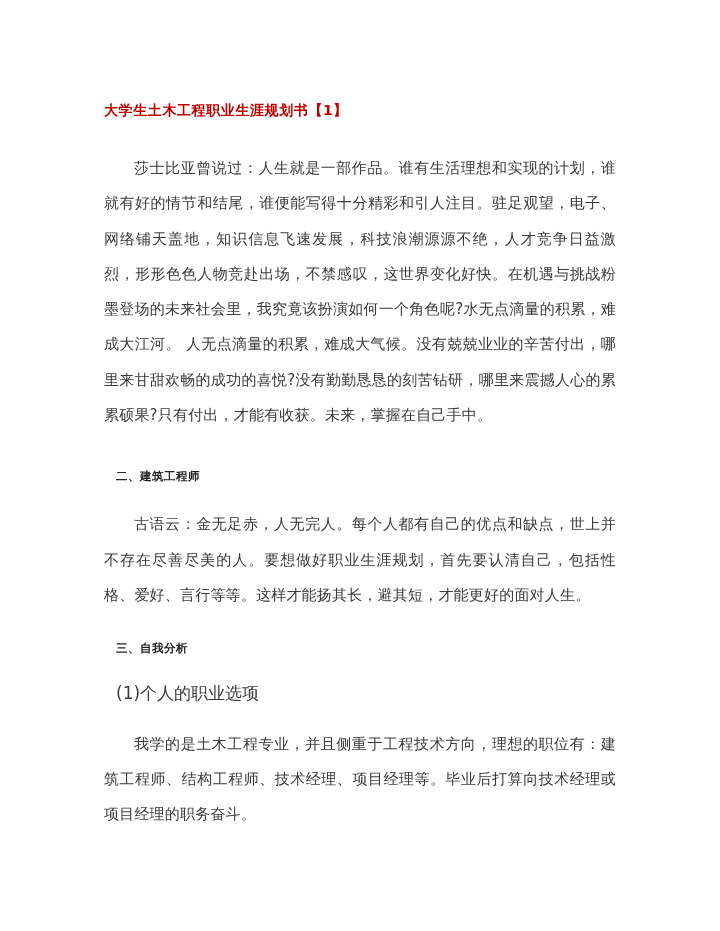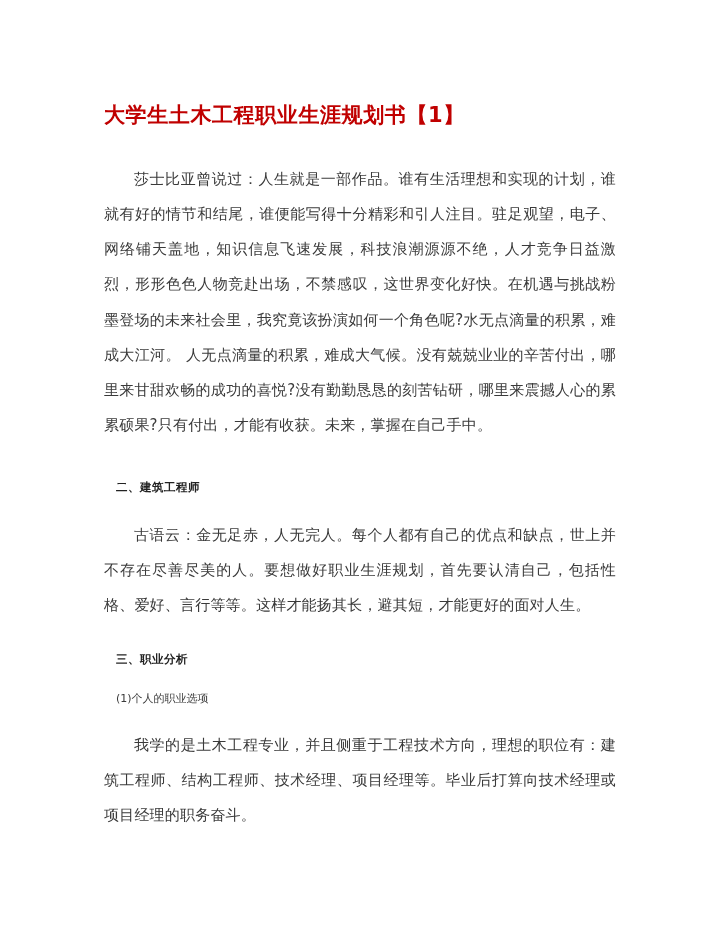--- a/index.html
+++ b/index.html
@@ -16,38 +16,38 @@
   }
   .page {
     position: relative;
     width: 720px;
     height: 931px;
     background: #ffffff;
     box-sizing: border-box;
     padding: 100px 104px 0 104px;
   }
   .doc-title {
-    font-size: 21px;
+    font-size: 14px;
     font-weight: bold;
     color: #c00000;
     letter-spacing: 0.6px;
     margin: 0 0 30px 0;
     line-height: 1.5;
   }
   .section-heading {
     font-size: 11.5px;
     font-weight: bold;
     color: #222222;
     letter-spacing: 0.5px;
     margin: 0 0 22px 0;
     padding-left: 12px;
     line-height: 1.6;
   }
   .sub-heading {
-    font-size: 11px;
+    font-size: 17px;
     color: #3a3a3a;
     margin: 16px 0 20px 0;
     padding-left: 12px;
     line-height: 1.6;
   }
   .para {
     font-size: 15px;
     color: #3a3a3a;
     line-height: 2.35;
     text-align: justify;
@@ -72,20 +72,20 @@
   <div class="gap-md"></div>
 
   <h2 class="section-heading">二、建筑工程师</h2>
 
   <p class="para">古语云：金无足赤，人无完人。每个人都有自己的优点和缺点，世上并不存在尽善尽美的人。要想做好职业生涯规划，首先要认清自己，包括性格、爱好、言行等等。这样才能扬其长，避其短，才能更好的面对人生。</p>
 
 
 
   <div class="gap-sm"></div>
 
-  <h2 class="section-heading">三、职业分析</h2>
+  <h2 class="section-heading">三、自我分析</h2>
 
   <p class="sub-heading">(1)个人的职业选项</p>
 
   <p class="para">我学的是土木工程专业，并且侧重于工程技术方向，理想的职位有：建筑工程师、结构工程师、技术经理、项目经理等。毕业后打算向技术经理或项目经理的职务奋斗。</p>
 
 
 </div>
 
 </body></html>

